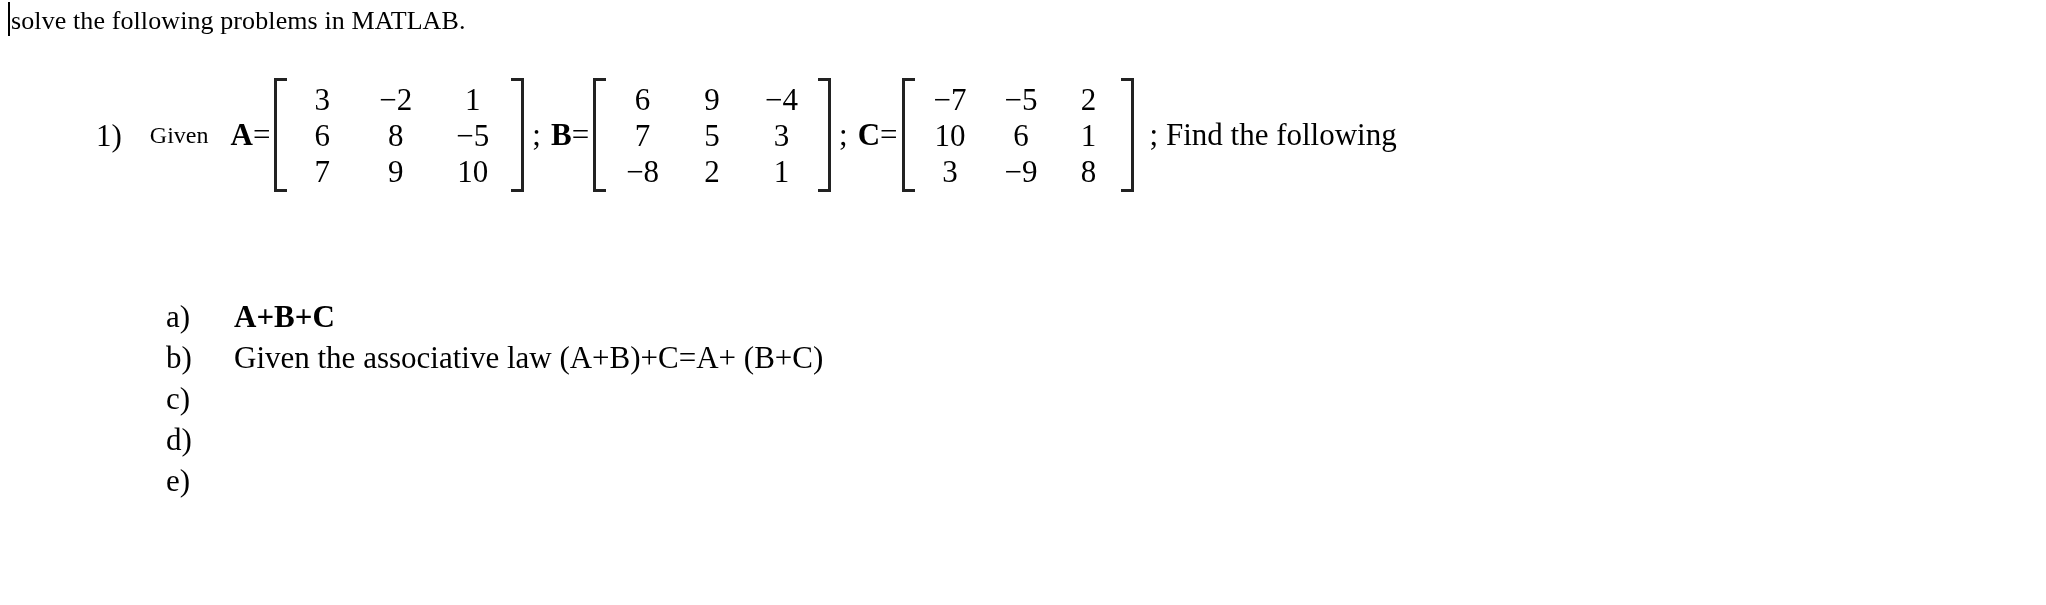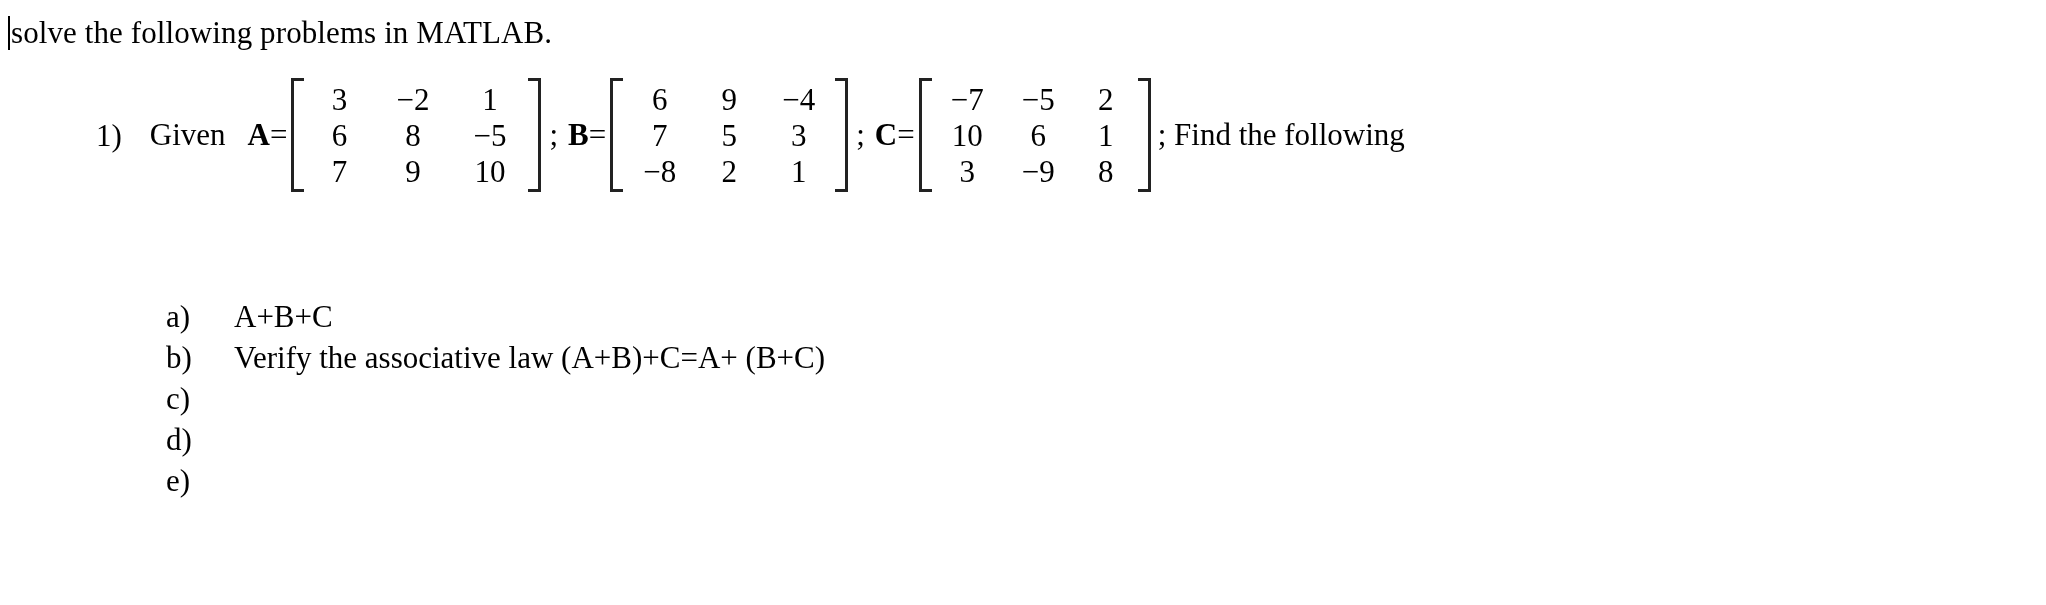--- a/index.html
+++ b/index.html
@@ -20,22 +20,22 @@
     position: relative;
     width: 2046px;
     height: 605px;
     background: #ffffff;
   }
 
   
   .intro-line {
     position: absolute;
     left: 8px;
-    top: 12px;
-    font-size: 31px;
+    top: 0;
+    font-size: 26px;
     line-height: 42px;
     letter-spacing: 0.1px;
     white-space: nowrap;
   }
   .caret {
     display: inline-block;
     width: 2px;
     height: 34px;
     background: #000;
     vertical-align: -7px;
@@ -51,21 +51,21 @@
     align-items: center;
     white-space: nowrap;
   }
   .problem-number {
     font-size: 31px;
     line-height: 1;
     margin-right: 28px;
     align-self: center;
   }
   .given-word {
-    font-size: 31px;
+    font-size: 24px;
     margin-right: 22px;
     align-self: center;
   }
   .mat-label {
     font-size: 31px;
     font-weight: bold;
     align-self: center;
     letter-spacing: 0px;
   }
   .eq-sign {
@@ -75,21 +75,21 @@
     margin-right: 2px;
   }
   .semi {
     font-size: 31px;
     align-self: center;
     margin: 0 10px 0 6px;
   }
   .tail-text {
     font-size: 31px;
     align-self: center;
-    margin-left: 5px;
+    margin-left: 14px;
   }
 
   
   .matrix {
     display: inline-flex;
     align-items: stretch;
     margin: 0 2px;
   }
   .bracket {
     width: 13px;
@@ -139,21 +139,21 @@
     white-space: nowrap;
   }
   .sub-marker {
     width: 68px;
     flex: 0 0 68px;
     font-weight: normal;
   }
   .sub-text {
     font-weight: normal;
   }
-  .b { font-weight: normal; }
+  .b { font-weight: bold; }
 </style>
 </head>
 <body>
 
 <div class="page">
 
   <div class="intro-line">
     <span class="caret"></span><span>solve the following problems in MATLAB.</span>
   </div>
 
@@ -226,21 +226,21 @@
 
   <div class="sub-list">
 
     <div class="sub-item">
       <span class="sub-marker">a)</span>
       <span class="sub-text b">A+B+C</span>
     </div>
 
     <div class="sub-item">
       <span class="sub-marker">b)</span>
-      <span class="sub-text">Verify the associative law (A+B)+C=A+ (B+C)</span>
+      <span class="sub-text">Given the associative law (A+B)+C=A+ (B+C)</span>
     </div>
 
     <div class="sub-item">
       <span class="sub-marker">c)</span>
     </div>
 
     <div class="sub-item">
       <span class="sub-marker">d)</span>
     </div>
 

